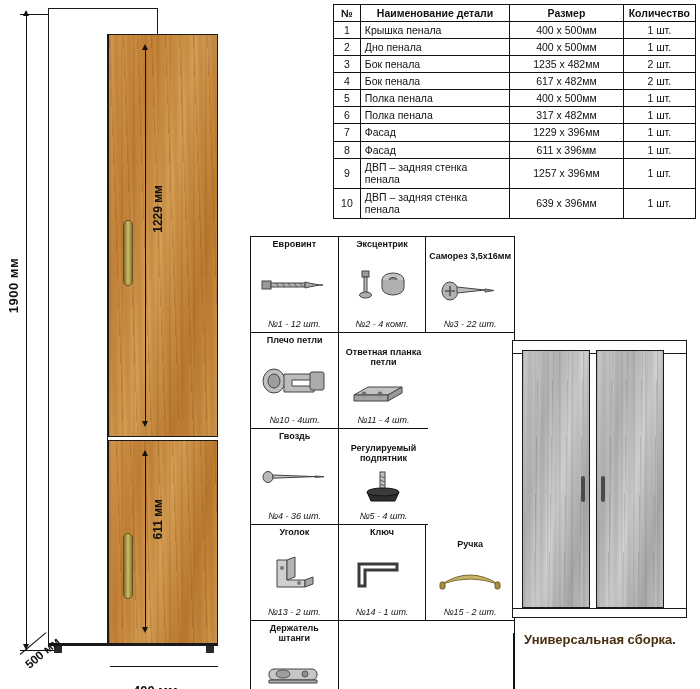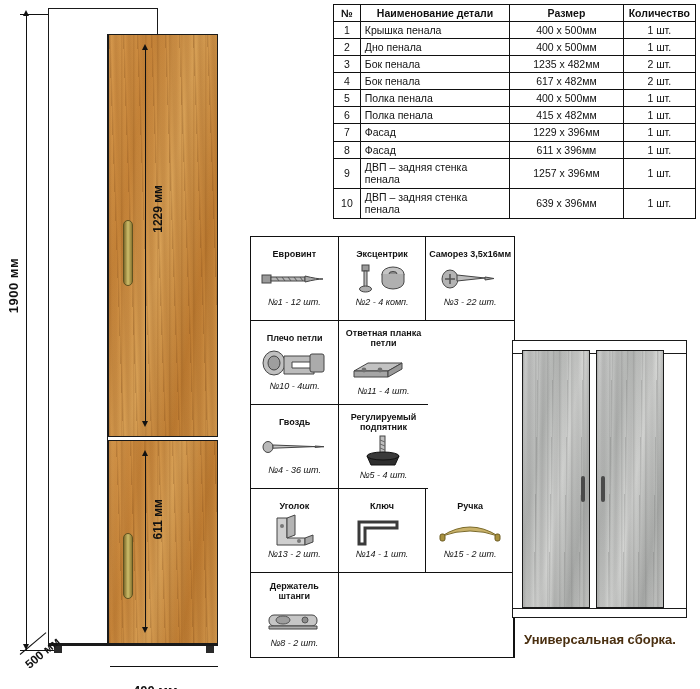--- a/index.html
+++ b/index.html
@@ -108,25 +108,25 @@
   #hardware-grid {
     position:absolute; left:250px; top:236px;
     width:265px;
     border:1px solid #111;
     background:#fff;
   }
   .hw-row { display:flex; }
   .hw-cell {
     width:88.33px; border-right:1px solid #111; border-bottom:1px solid #111;
     padding:3px 2px 2px; text-align:center;
-    display:flex; flex-direction:column; align-items:center; justify-content:center;
+    display:flex; flex-direction:column; align-items:center; justify-content:space-between;
     min-height:84px;
   }
   .hw-row:last-child .hw-cell { border-bottom:none; }
-  .hw-cell:last-child { border-right:none; }
+  .hw-cell:last-child { border-right:none;margin-top:12px; }
   .hw-title { font-size:9px; font-weight:bold; line-height:1.1; }
   .hw-art { height:38px; display:flex; align-items:center; justify-content:center; width:100%; }
   .hw-qty { font-size:9px; line-height:1.1;font-style:italic; }
   .hw-row-single .hw-cell { border-right:1px solid #111; }
   .hw-spacer { border-right:none; border-bottom:none; }
 
   
   #grey-cabinet { position:absolute; left:500px; top:332px; width:200px; height:330px; }
   .grey-body {
     position:absolute; left:12px; top:8px; width:175px; height:276px;
@@ -235,21 +235,21 @@
         </tr>
       <tr>
           <td class="c-num">5</td>
           <td class="c-name">Полка пенала</td>
           <td class="c-size">400 х 500мм</td>
           <td class="c-qty">1 шт.</td>
         </tr>
       <tr>
           <td class="c-num">6</td>
           <td class="c-name">Полка пенала</td>
-          <td class="c-size">415 х 482мм</td>
+          <td class="c-size">317 х 482мм</td>
           <td class="c-qty">1 шт.</td>
         </tr>
       <tr>
           <td class="c-num">7</td>
           <td class="c-name">Фасад</td>
           <td class="c-size">1229 х 396мм</td>
           <td class="c-qty">1 шт.</td>
         </tr>
       <tr>
           <td class="c-num">8</td>

